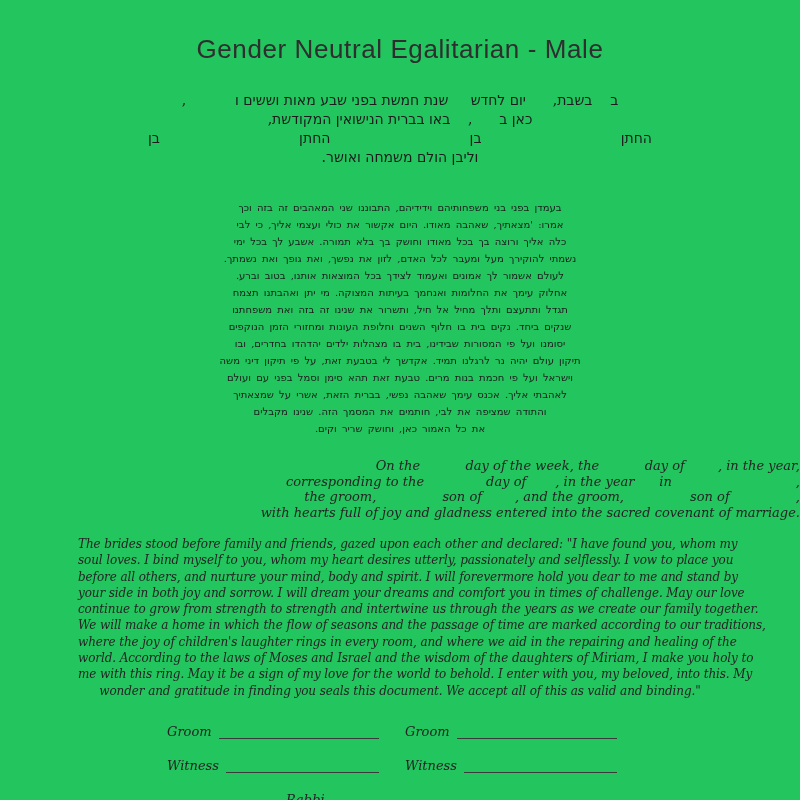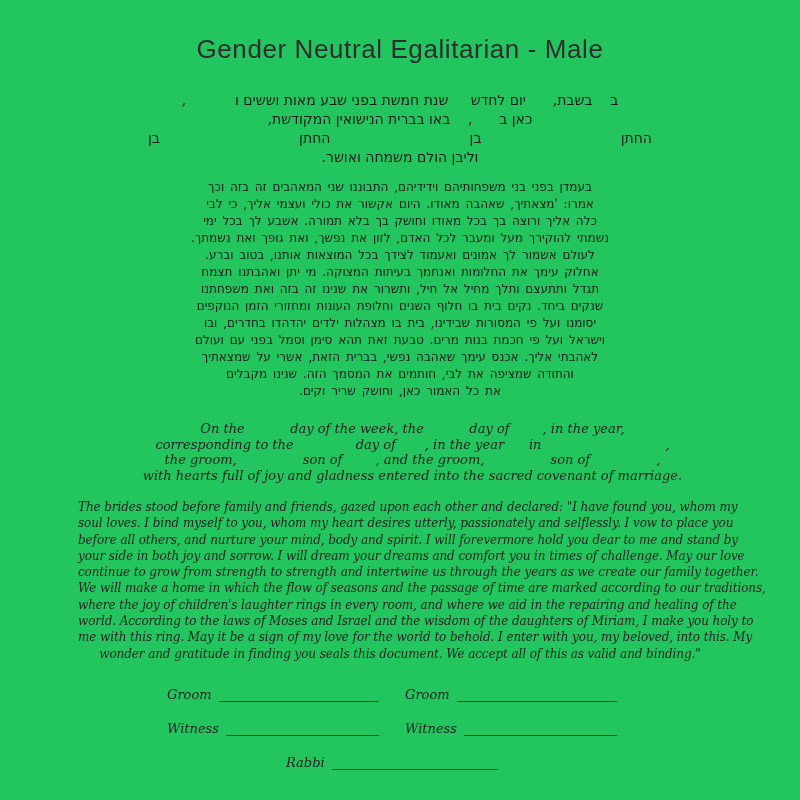--- a/index.html
+++ b/index.html
@@ -10,25 +10,25 @@
   .title {
     margin:34px 0 0 0; text-align:center;
     font-family:"Liberation Sans", sans-serif;
     font-size:26px; font-weight:400; letter-spacing:0.6px; color:#2e2e2e;
   }
   
   .heb { direction:rtl; unicode-bidi:embed; font-family:"DejaVu Serif","DejaVu Sans",sans-serif; color:#1c1c1c; }
   .heb-header { width:520px; margin:26px auto 0 auto; font-size:14px; line-height:19px; text-align:center; }
   .heb-header .pre { white-space:pre; }
   .heb-header .spread { display:flex; justify-content:space-between; padding:0 8px; }
-  .heb-body { width:532px; margin:12px auto 0 auto; font-size:12px; line-height:17px; text-align:center; word-spacing:2px; }
+  .heb-body { width:532px; margin:32px auto 0 auto; font-size:10px; line-height:17px; text-align:center; word-spacing:2px; }
   .heb-body .line { white-space:nowrap; }
   
   .eng { font-family:"DejaVu Serif", serif; font-style:italic; color:#242424; }
-  .eng-date { margin:21px auto 0 auto; font-size:13px; line-height:15.5px; text-align:center;padding-left:25px; }
+  .eng-date { margin:21px auto 0 auto; font-size:13px; line-height:15.5px; text-align:right;padding-left:25px; }
   .eng-date .pre { white-space:pre; }
   .eng-body { width:644px; margin:16px auto 0 auto; font-size:12px; line-height:16.3px; text-align:center; letter-spacing:-0.1px; }
   .eng-body .line { white-space:nowrap; }
   
   .sigs { margin-top:25px; font-family:"DejaVu Serif", serif; font-style:italic; font-size:13px; color:#242424; }
   .sig-row { display:flex; justify-content:center; gap:26px; margin-top:19px; transform:translateX(-8px); }
   .sig-row:first-child { margin-top:0; }
   .sig-cell { display:flex; width:212px; height:15px; align-items:flex-end;text-align:center; }
   .sig-label { margin-right:7px; line-height:14px; }
   .sig-line { flex:1; border-bottom:1px solid #3a3a3a; height:12px; }
@@ -55,20 +55,21 @@
   <section class="heb heb-body">
     <div class="line">בעמדן בפני בני משפחותיהם וידידיהם, התבוננו שני המאהבים זה בזה וכך</div>
     <div class="line">אמרו: 'מצאתיך, שאהבה מאודו. היום אקשור את כולי ועצמי אליך, כי לבי</div>
     <div class="line">כלה אליך ורוצה בך בכל מאודו וחושק בך בלא תמורה. אשבע לך בכל ימי</div>
     <div class="line">נשמתי להוקירך מעל ומעבר לכל האדם, לזון את נפשך, ואת גופך ואת נשמתך.</div>
     <div class="line">לעולם אשמור לך אמונים ואעמוד לצידך בכל המוצאות אותנו, בטוב וברע.</div>
     <div class="line">אחלוק עימך את החלומות ואנחמך בעיתות המצוקה. מי יתן ואהבתנו תצמח</div>
     <div class="line">תגדל ותתעצם ותלך מחיל אל חיל, ותשרור את שנינו זה בזה ואת משפחתנו</div>
     <div class="line">שנקים ביחד. נקים בית בו חלוף השנים וחלופת העונות ומחזורי הזמן הנוקפים</div>
     <div class="line">יסומנו ועל פי המסורות שבידינו, בית בו מצהלות ילדים יהדהדו בחדרים, ובו</div>
+    <div class="line">תיקון עולם יהיה נר לרגלנו תמיד. אקדשך לי בטבעת זאת, על פי תיקון דיני משה</div>
     <div class="line">וישראל ועל פי חכמת בנות מרים. טבעת זאת תהא סימן וסמל בפני עם ועולם</div>
     <div class="line">לאהבתי אליך. אכנס עימך שאהבה נפשי, בברית הזאת, אשרי על שמצאתיך</div>
     <div class="line">והתודה שמציפה את לבי, חותמים את המסמך הזה. שנינו מקבלים</div>
     <div class="line">את כל האמור כאן, וחושק שריר וקים.</div>
   </section>
 
   <section class="eng eng-date">
     <div class="pre">On the           day of the week, the           day of        , in the year,</div>
     <div class="pre">corresponding to the               day of       , in the year      in                              ,</div>
     <div class="pre">the groom,                son of        , and the groom,                son of                ,</div>

